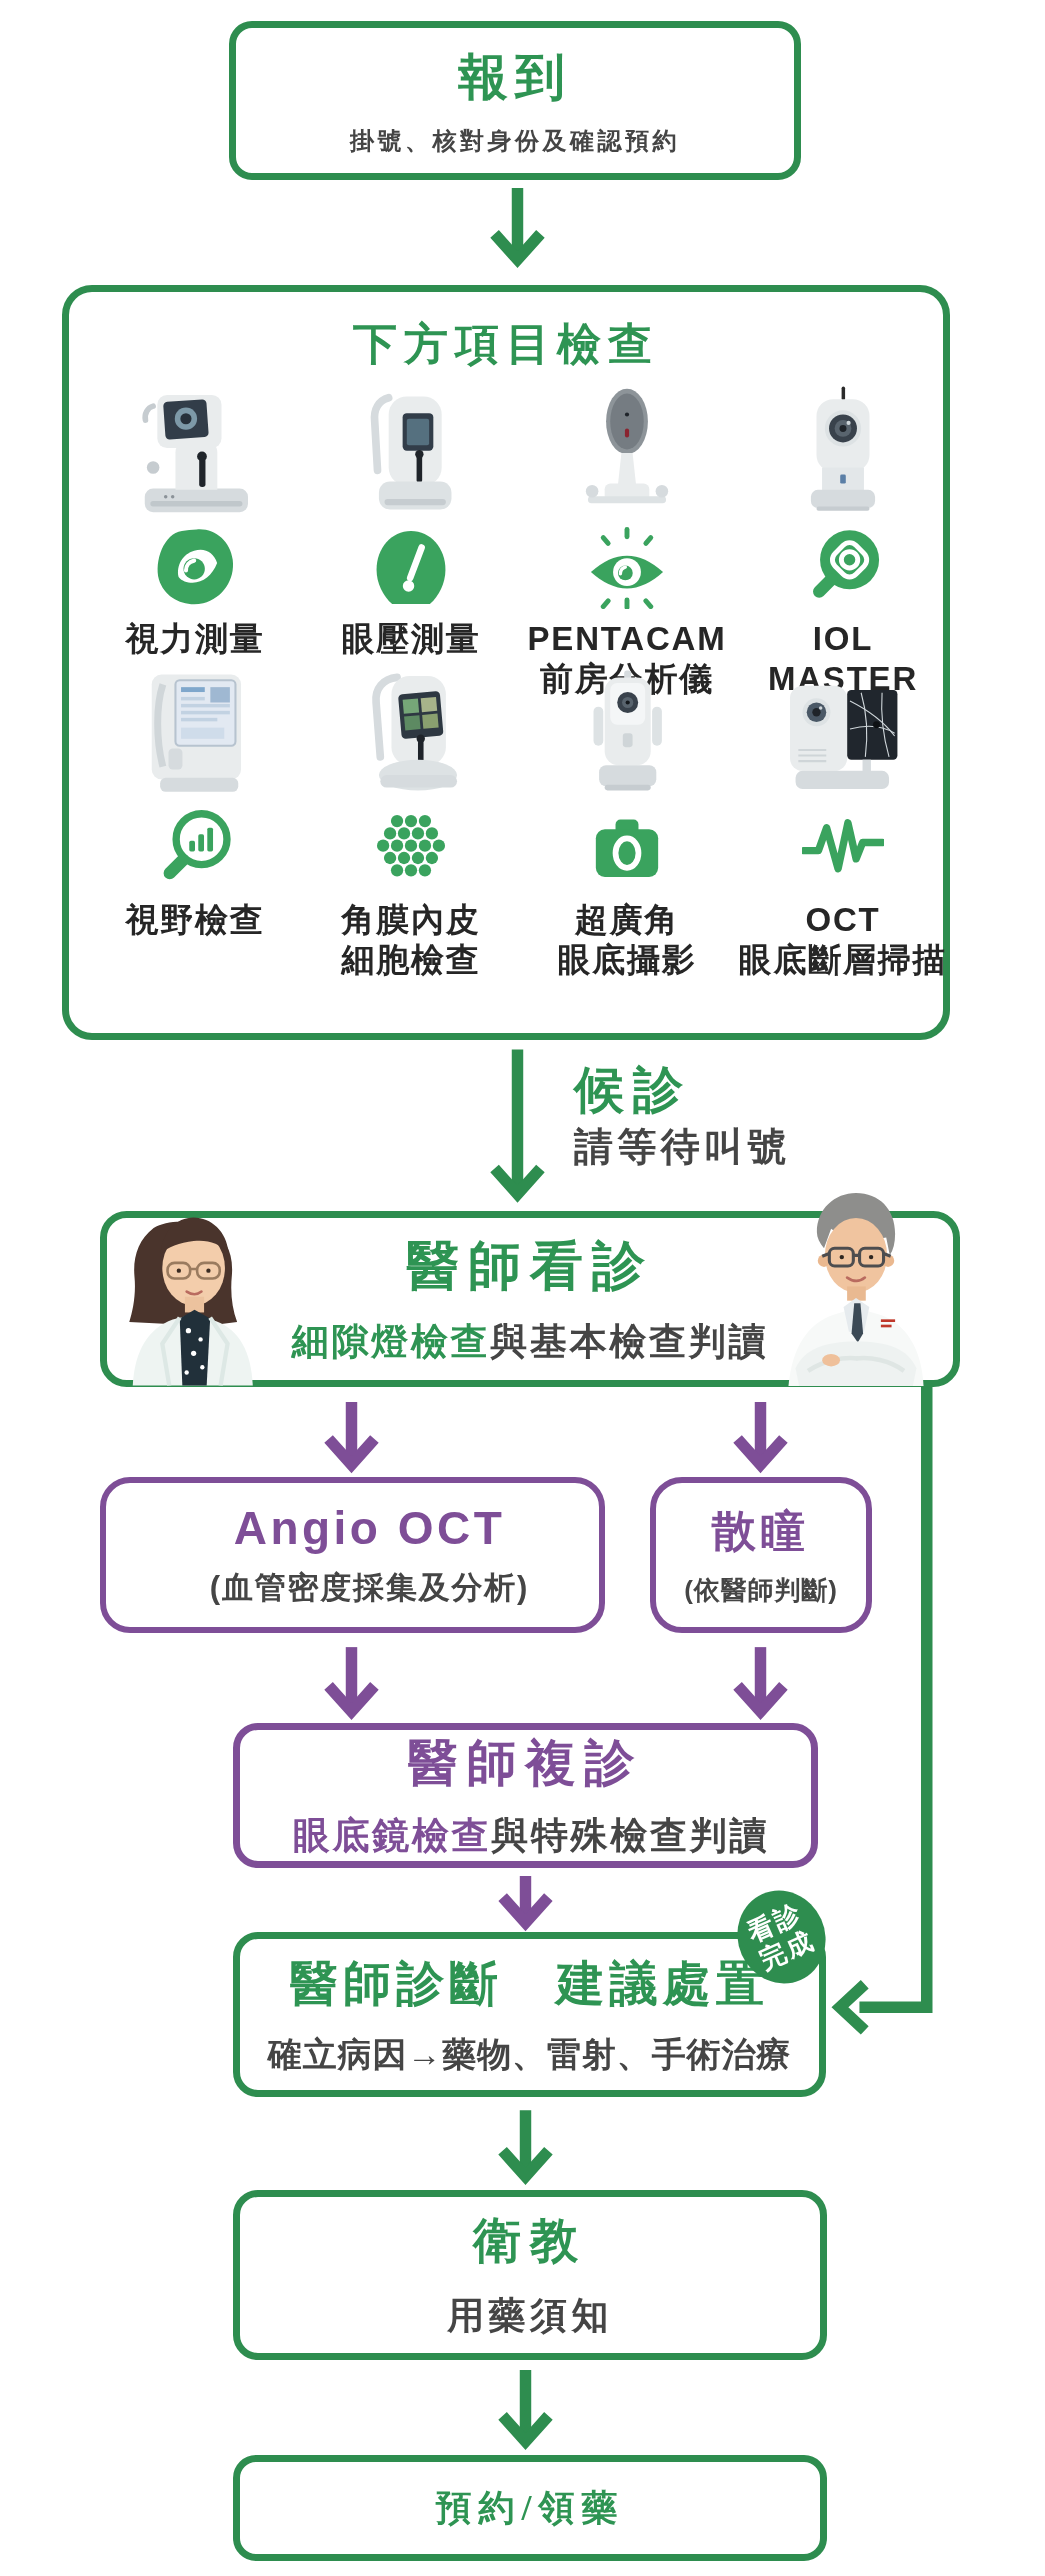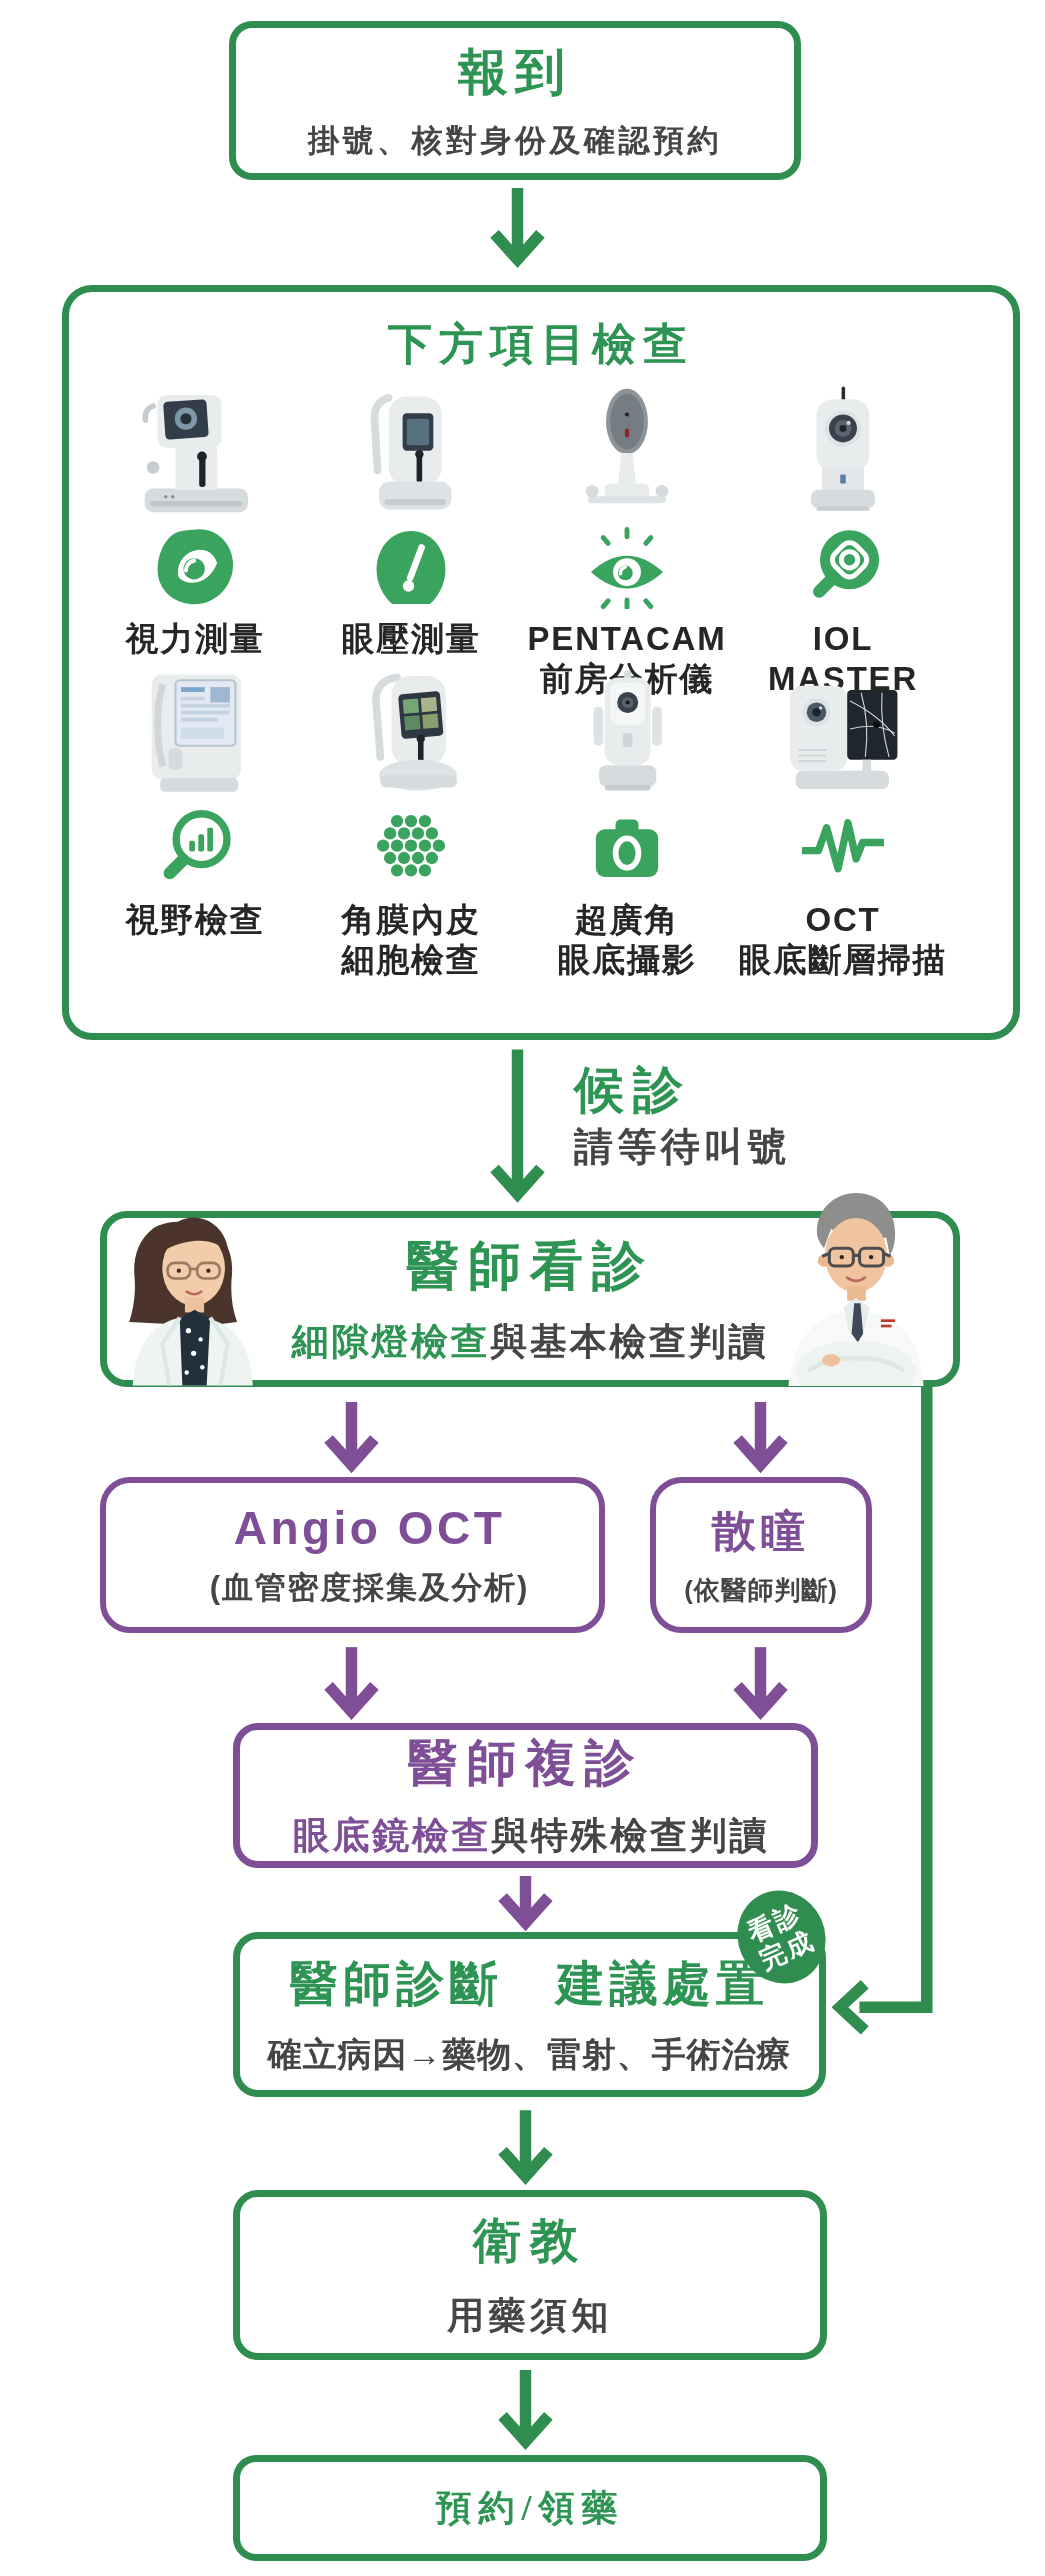--- a/index.html
+++ b/index.html
@@ -19,21 +19,21 @@
     position:absolute;background:#fff;box-sizing:border-box;
     display:flex;flex-direction:column;align-items:center;justify-content:center;
     text-align:center;
   }
   .b-green{border:7px solid var(--green);}
   .b-purple{border:7px solid var(--purple);}
   .t-green{color:var(--green-text);}
   .t-purple{color:var(--purple);}
   .t-gray{color:var(--gray);}
   .h-main{font-size:50px;letter-spacing:7px;}
-  .sub{font-size:31px;letter-spacing:3.5px;color:var(--gray);}
+  .sub{font-size:24px;letter-spacing:3.5px;color:var(--gray);}
   .exams-row{position:absolute;left:25px;right:25px;display:flex;}
   .exam-item{flex:1;display:flex;flex-direction:column;align-items:center;}
   .exam-machine{width:152px;height:133px;}
   .exam-icon{width:82px;height:82px;margin-top:8.9px;}
   .exam-label{margin-top:10.6px;font-size:33px;line-height:1.2;letter-spacing:1.8px;color:var(--label);text-align:center;}
   .badge{
     position:absolute;left:738px;top:1890px;width:87px;height:94px;border-radius:50%;
     background:var(--green);color:#fff;transform:rotate(-24deg);
     display:flex;flex-direction:column;align-items:center;justify-content:center;
     font-size:26px;letter-spacing:2.7px;line-height:1.15;z-index:6;
@@ -289,21 +289,21 @@
   </defs>
 </svg>
 
 <div class="page">
 
   <div class="box b-green" style="left:229px;top:21px;width:572px;height:159px;border-radius:23px;gap:14px;">
     <div class="t-green h-main">報到</div>
     <div class="sub">掛號、核對身份及確認預約</div>
   </div>
 
-  <div class="box b-green" style="left:62px;top:285px;width:958px;height:755px;border-radius:30px;justify-content:flex-start;">
+  <div class="box b-green" style="left:62px;top:285px;width:888px;height:755px;border-radius:30px;justify-content:flex-start;">
     <div class="t-green" style="font-size:44px;letter-spacing:7px;margin-top:23px;">下方項目檢查</div>
   </div>
   <div class="exams-row" id="exam-row-1" style="left:87px;right:94px;top:385px;">
   <div class="exam-item">
     <svg class="exam-machine" viewBox="0 0 172 150" width="152" height="133">
           <use href="#m-autorefractor"></use>
         </svg>
     <svg class="exam-icon" viewBox="0 0 92 92" width="82" height="82">
           <use href="#ic-eye-icon"></use>
         </svg>

